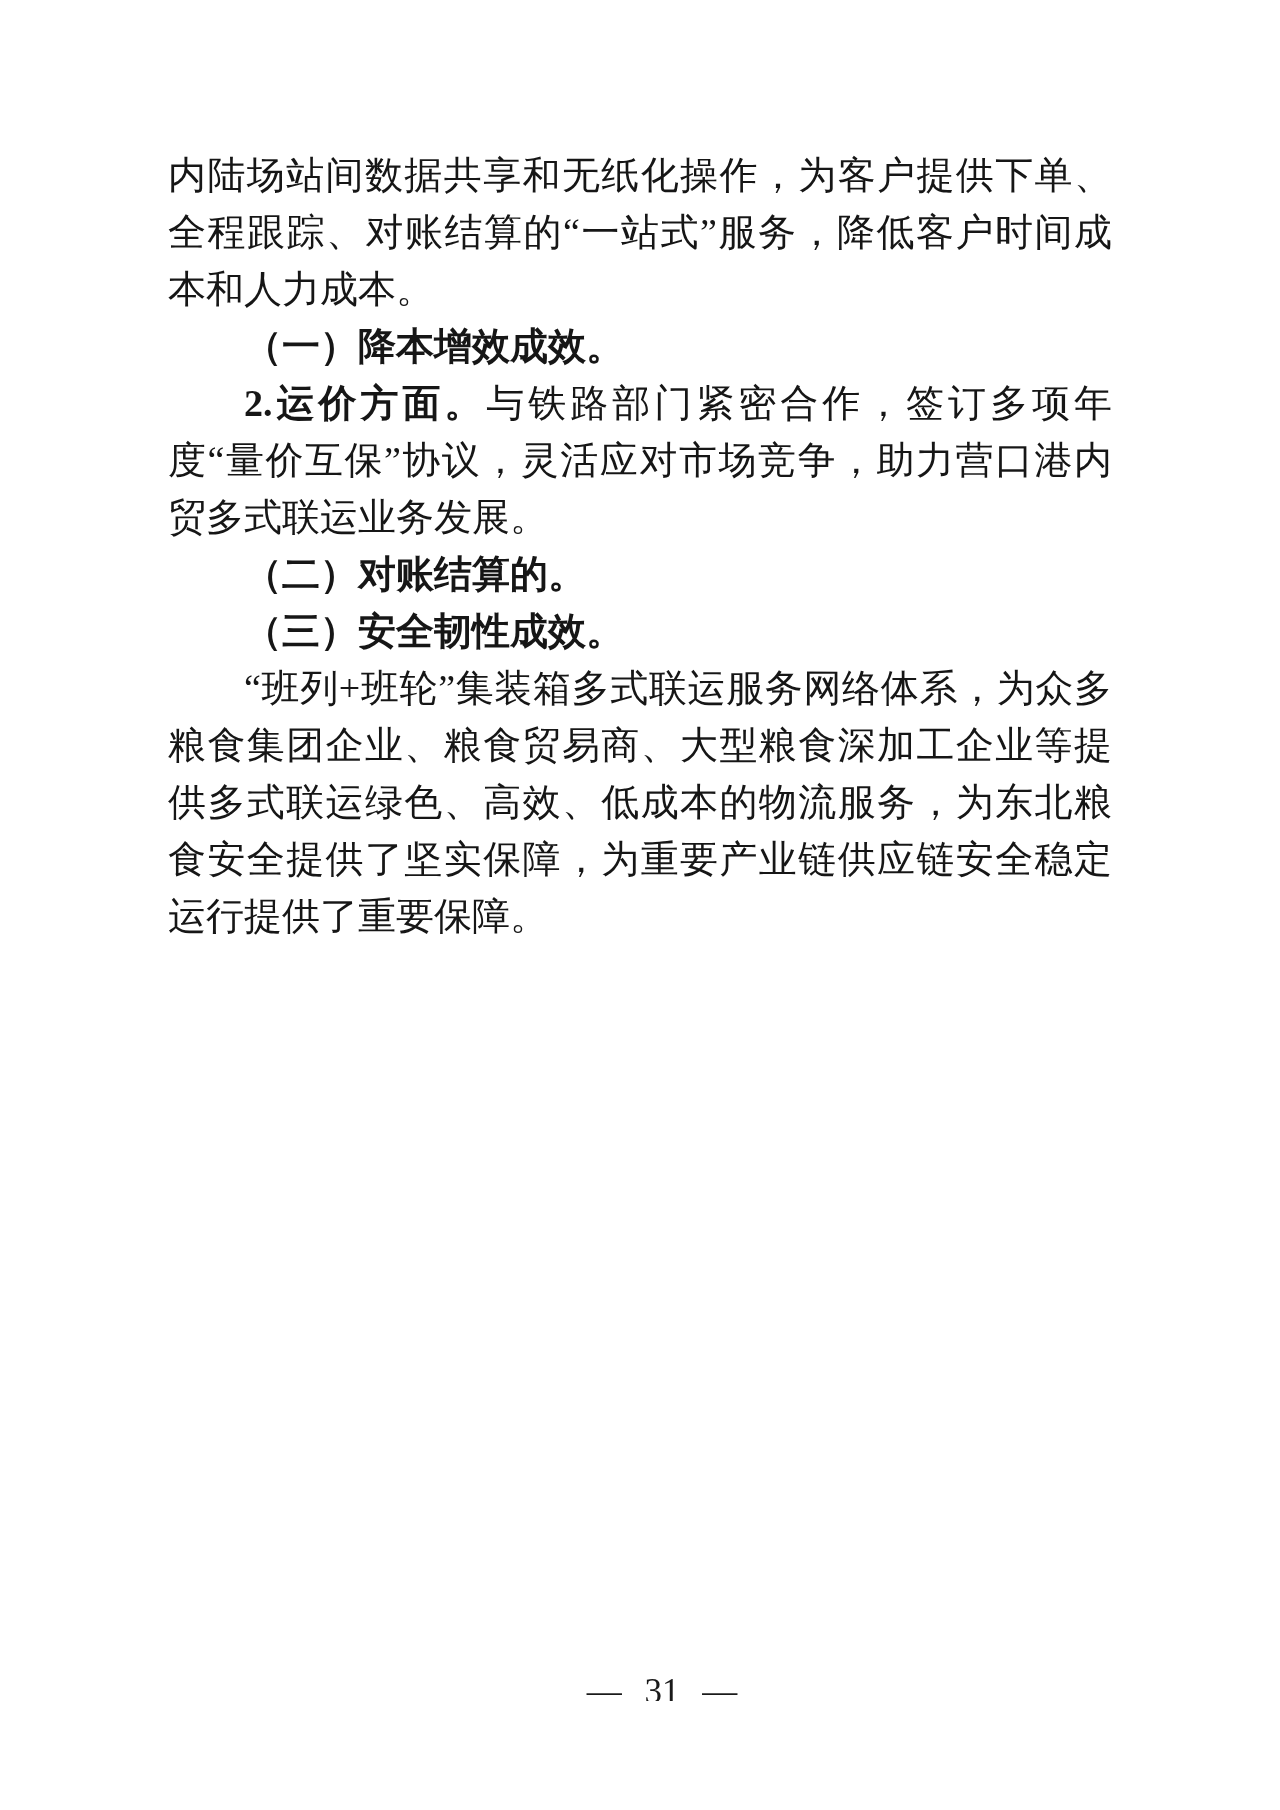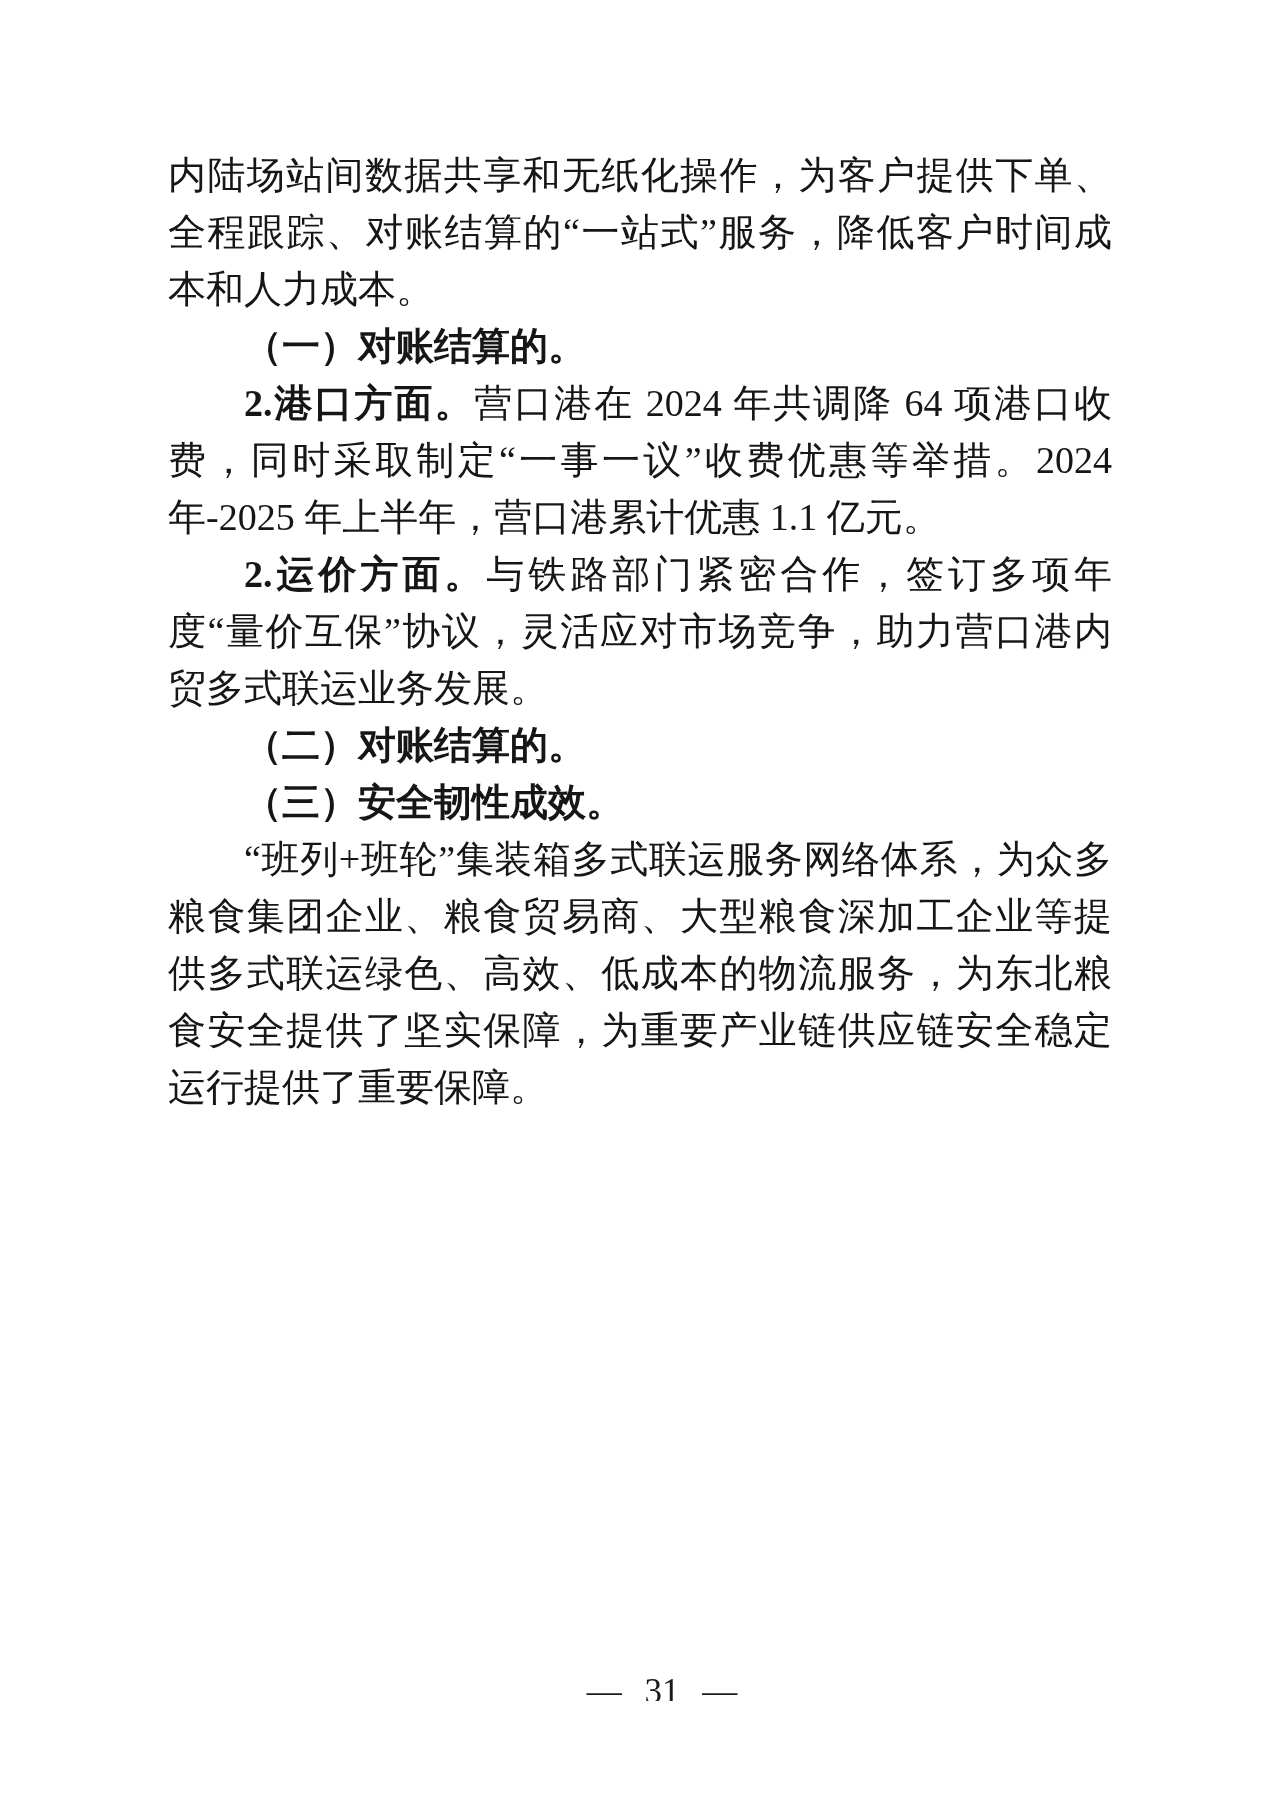--- a/index.html
+++ b/index.html
@@ -74,22 +74,21 @@
     height: 48px;
   }
 </style>
 </head>
 <body>
 
 <div class="doc-page">
 
   <main class="doc-content">
     <p class="para cont">内陆场站间数据共享和无纸化操作，为客户提供下单、全程跟踪、对账结算的“一站式”服务，降低客户时间成本和人力成本。</p>
-    <p class="para h2">（一）对账结算的。</p>
-    <p class="para"><span class="lead">2.港口方面。</span><span>营口港在 2024 年共调降 64 项港口收费，同时采取制定“一事一议”收费优惠等举措。2024 年-2025 年上半年，营口港累计优惠 1.1 亿元。</span></p>
+    <p class="para h2">（一）降本增效成效。</p>
     <p class="para"><span class="lead">2.运价方面。</span><span>与铁路部门紧密合作，签订多项年度“量价互保”协议，灵活应对市场竞争，助力营口港内贸多式联运业务发展。</span></p>
     <p class="para h2">（二）对账结算的。</p>
     <p class="para h2">（三）安全韧性成效。</p>
     <p class="para">“班列+班轮”集装箱多式联运服务网络体系，为众多粮食集团企业、粮食贸易商、大型粮食深加工企业等提供多式联运绿色、高效、低成本的物流服务，为东北粮食安全提供了坚实保障，为重要产业链供应链安全稳定运行提供了重要保障。</p>
   </main>
 
   <div class="page-number">— 31 —</div>
 
   <footer class="watermark">
     <span class="wechat">

